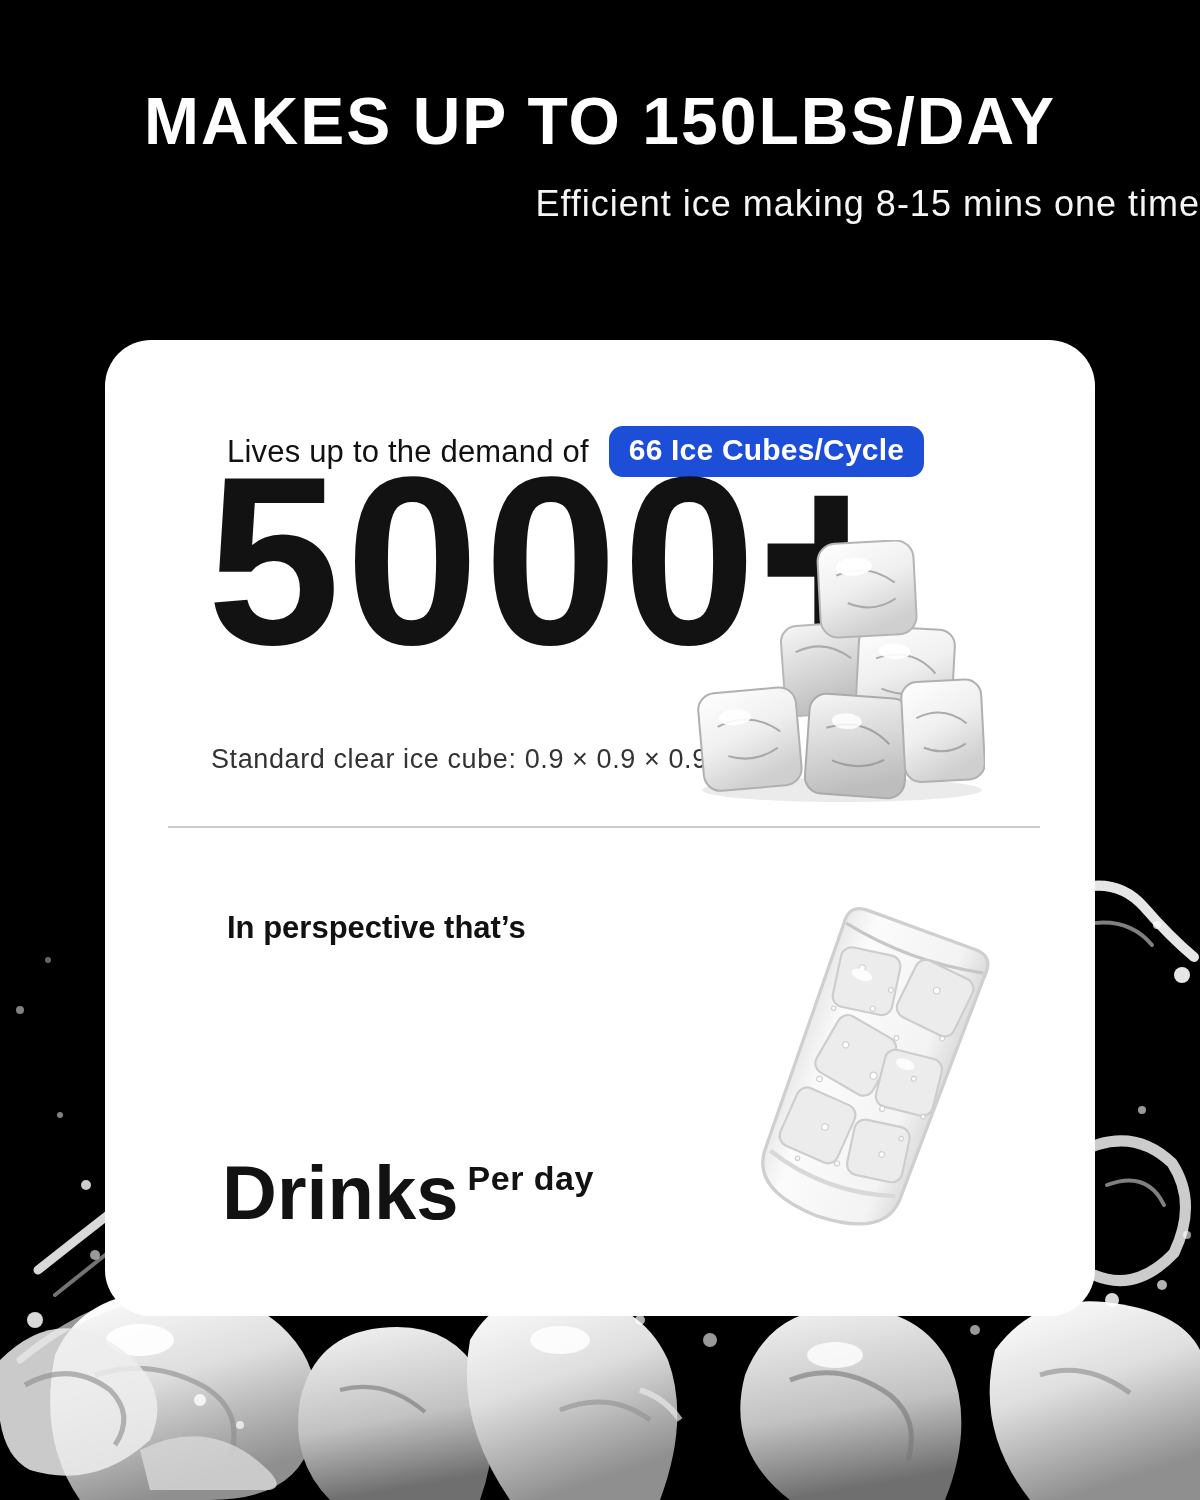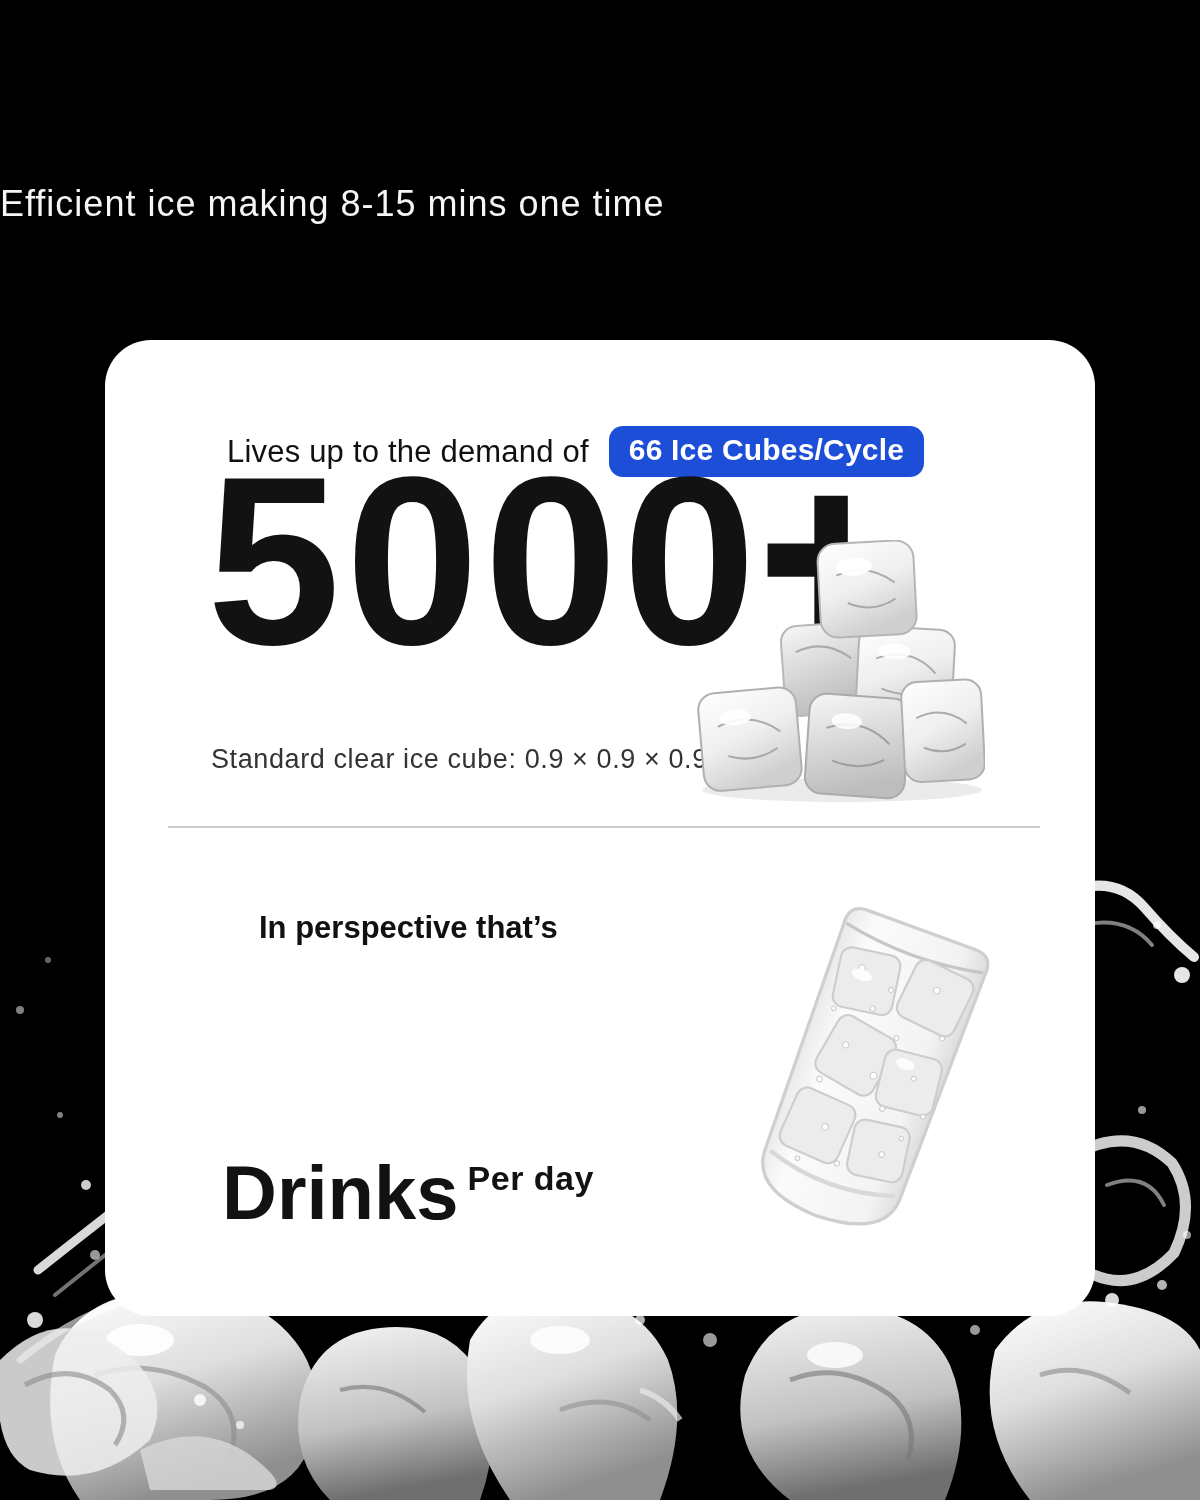--- a/index.html
+++ b/index.html
@@ -8,21 +8,21 @@
     background:#000; font-family:"Liberation Sans", sans-serif;
   }
   
   .title {
     position:absolute; top:88px; left:0; width:100%;
     text-align:center; color:#ffffff; font-size:66px; font-weight:800;
     letter-spacing:2px; line-height:1;
   }
   .subtitle {
     position:absolute; top:182px; left:0; width:100%;
-    text-align:left; color:#f5f5f5; font-size:36px; font-weight:400;
+    text-align:right; color:#f5f5f5; font-size:36px; font-weight:400;
     letter-spacing:1px; line-height:1.2;
   }
   
   .card {
     position:absolute; left:105px; top:340px; width:990px; height:976px;
     background:#ffffff; border-radius:46px; z-index:3;
   }
   .lead-row {
     position:absolute; left:122px; top:86px;
     display:flex; align-items:center; gap:20px;
@@ -47,35 +47,36 @@
   .unit2 { top:815px; }
   .sup {
     font-size:34px; font-weight:700; vertical-align:top;
     position:relative; top:6px; margin-left:9px; letter-spacing:.5px;
   }
   .note {
     position:absolute; left:106px; top:404px; font-size:27px; font-weight:400;
     color:#333; letter-spacing:.6px;
   }
   .divider { position:absolute; left:63px; top:486px; width:872px; height:2px; background:#cccccc; }
-  .lead2 { position:absolute; left:122px; top:570px; font-size:31px; font-weight:700; color:#111;margin-left:32px; }
+  .lead2 { position:absolute; left:122px; top:570px; font-size:31px; font-weight:700; color:#111; }
   
   .ice-stack { position:absolute; left:592px; top:200px; width:288px; height:262px; z-index:2; }
   .glass-wrap { position:absolute; left:648px; top:572px; width:232px; height:324px; z-index:2; }
   .glass-wrap svg { transform:rotate(20deg); transform-origin:50% 50%; }
   
   .bottom-ice { position:absolute; left:0; bottom:0; width:1200px; height:220px; z-index:1; }
   .splash-left { position:absolute; left:0; top:840px; width:340px; height:650px; z-index:2; }
   .splash-right { position:absolute; left:1052px; top:855px; width:148px; height:465px; z-index:2; }
 </style>
 </head>
 <body>
 
 <div class="stage">
 
+  <div class="title">MAKES UP TO 150LBS/DAY</div>
   <div class="subtitle">Efficient ice making 8-15 mins one time</div>
 
   <svg class="splash-left" viewBox="0 0 340 650" aria-hidden="true">
     <g fill="none" stroke="#ffffff" stroke-linecap="round">
       <path d="M38,430 Q120,365 195,308 Q250,265 305,215" stroke-width="9" opacity="0.85"></path>
       <path d="M55,455 Q130,395 200,340" stroke-width="4" opacity="0.45"></path>
       <path d="M20,520 Q80,470 150,455" stroke-width="7" opacity="0.6"></path>
     </g>
     <g fill="#ffffff">
       <circle cx="120" cy="296" r="7" opacity="0.9"></circle>

